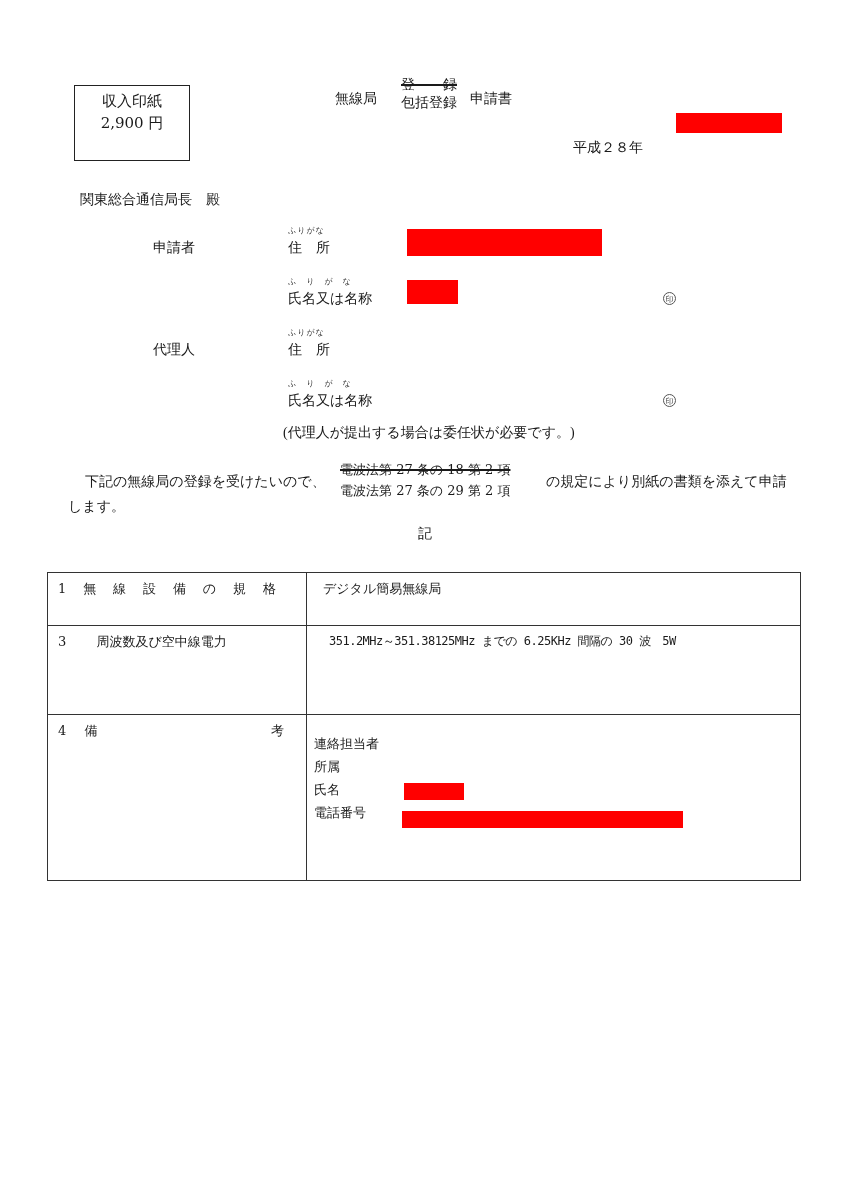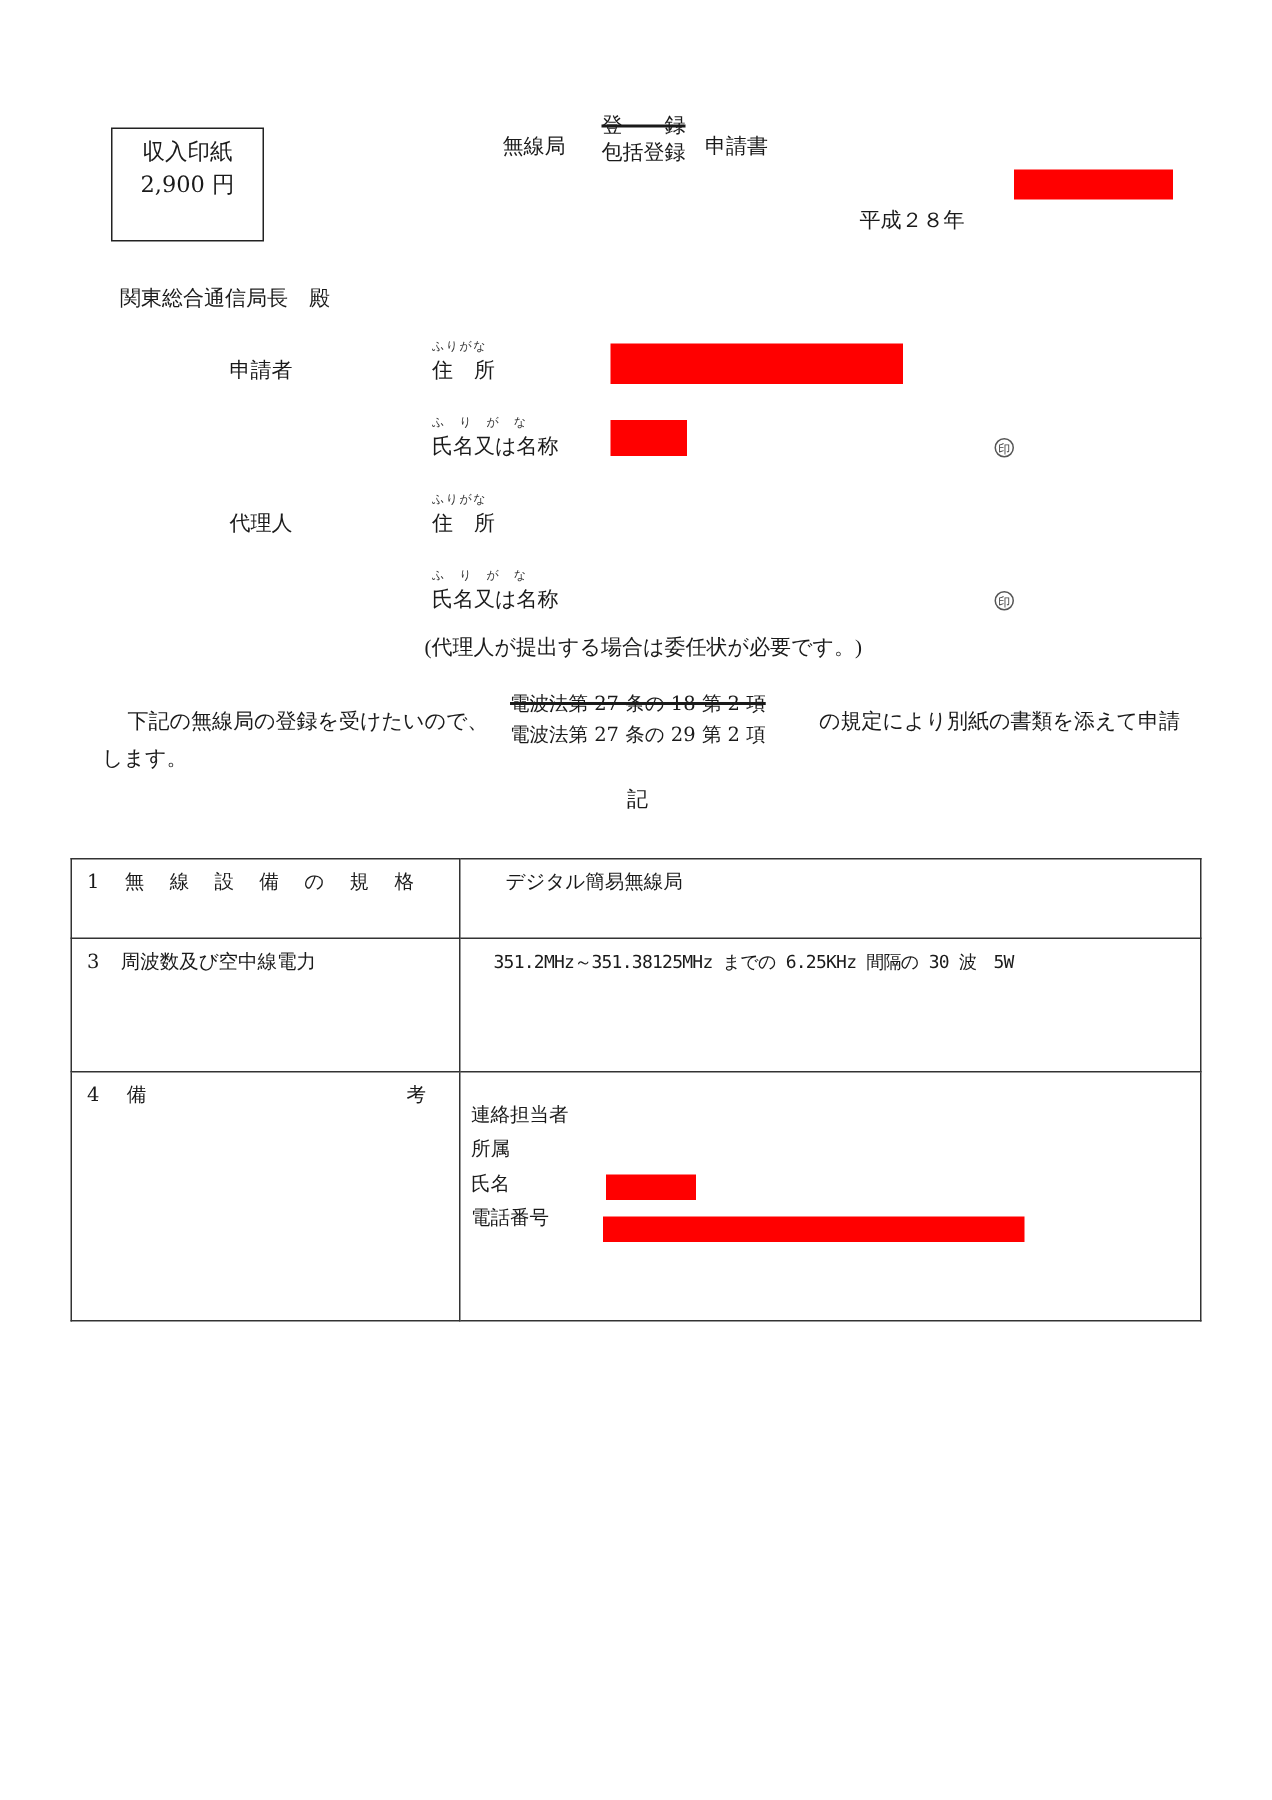--- a/index.html
+++ b/index.html
@@ -3,21 +3,21 @@
 <meta charset="utf-8">
 <style>
   html, body { margin:0; padding:0; background:#ffffff; }
   body { width:848px; height:1200px; position:relative; overflow:hidden;
          font-family:"DejaVu Serif","Liberation Serif",serif; color:#1a1a1a; }
   .abs { position:absolute; white-space:nowrap; }
   .t14 { font-size:14px; line-height:18px;font-family:Liberation Serif, serif; }
   .t13 { font-size:13px; line-height:17px; }
   .ruby { font-size:8px; line-height:9px; color:#333; letter-spacing:1px; }
   .redact { position:absolute; background:#ff0000; }
-  .stamp-box { position:absolute; left:74px; top:85px; width:102px; height:76px;
+  .stamp-box { position:absolute; left:74px; top:85px; width:116px; height:76px;
                border:1.5px solid #222; box-sizing:border-box; text-align:center; }
   .stamp-box div { font-size:15px; line-height:22px; }
   .strike { text-decoration:line-through; text-decoration-thickness:1.5px; }
   .seal { position:absolute; width:13px; height:13px; border:1px solid #555;
           border-radius:50%; font-size:8px; line-height:13px; text-align:center;
           color:#444; box-sizing:border-box; }
   table.spec { position:absolute; left:47px; top:572px; width:754px;
                border-collapse:collapse; table-layout:fixed; }
   table.spec td { border:1.2px solid #333; vertical-align:top; font-size:13px;
                   line-height:23px; padding:4px 10px; }
@@ -77,26 +77,26 @@
         <span>1</span>
         <span>無</span>
         <span>線</span>
         <span>設</span>
         <span>備</span>
         <span>の</span>
         <span>規</span>
         <span>格</span>
       </div>
     </td>
-    <td style="padding-left:30px;">デジタル簡易無線局</td>
+    <td style="padding-left:16px;">デジタル簡易無線局</td>
   </tr>
   <tr style="height:89px;">
     <td class="lbl">
       <span>3</span>
-      <span style="margin-left:10px;">周波数及び空中線電力</span>
+      <span style="margin-left:26px;">周波数及び空中線電力</span>
     </td>
     <td style="padding-left:22px;font-family:'DejaVu Sans Mono','Liberation Mono',monospace;font-size:12px;letter-spacing:-0.5px;">351.2MHz～351.38125MHz までの 6.25KHz 間隔の 30 波　5W</td>
   </tr>
   <tr style="height:166px;">
     <td class="lbl">
       <div class="spread" style="padding-right:12px;">
         <span>
           <span>4</span>
           <span style="margin-left:14px;">備</span>
         </span>

